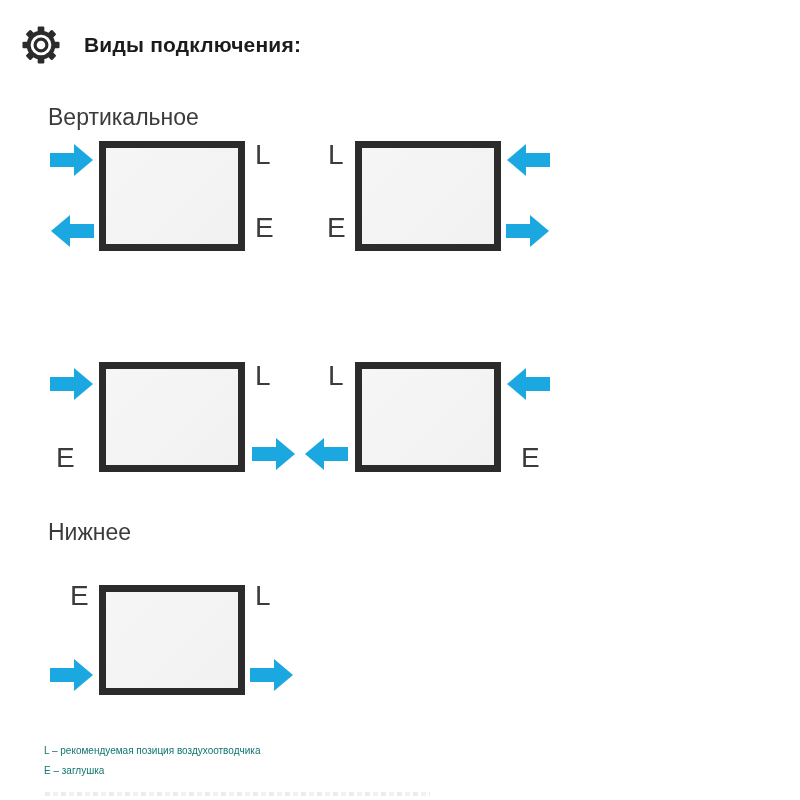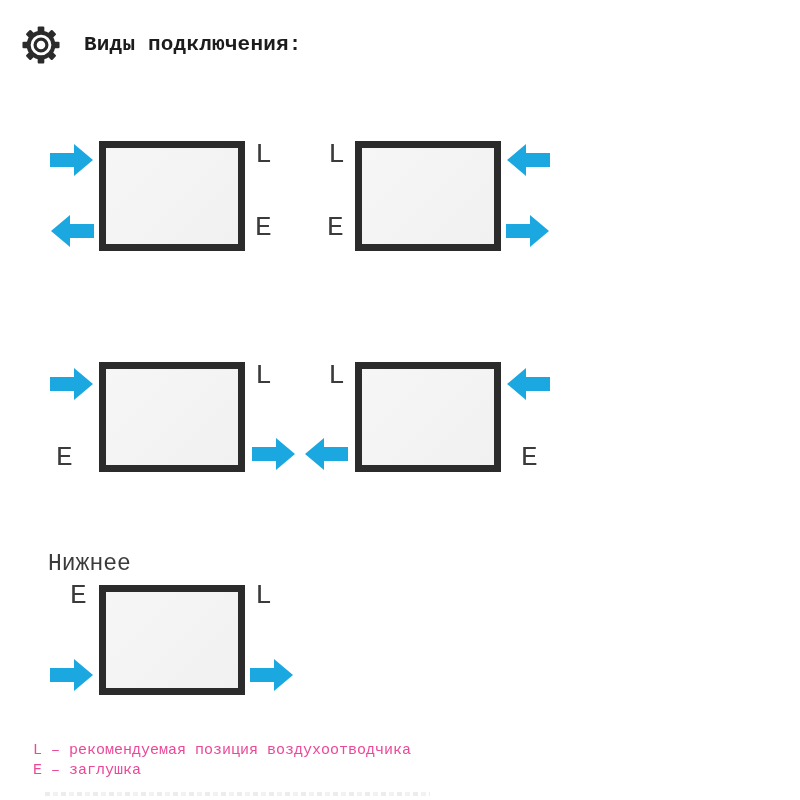--- a/index.html
+++ b/index.html
@@ -1,30 +1,30 @@
 <!DOCTYPE html>
 <html style="--arrow: #1ba8e0; --border: #2b2b2b; --fill: #f4f4f4; --text: #3b3b3b;"><head>
 <meta charset="utf-8">
 <style>
   html,body{margin:0;padding:0;background:#fff;}
   .page{
     position:relative;width:800px;height:796px;background:#ffffff;overflow:hidden;
-    font-family:Liberation Mono, monospace;color:var(--text,#3b3b3b);
+    font-family:Liberation Sans, sans-serif;color:var(--text,#3b3b3b);
   }
   
   .gear{position:absolute;left:22px;top:26px;width:38px;height:38px;}
   .title{
     position:absolute;left:84px;top:26px;height:38px;line-height:38px;
     font-size:21px;font-weight:700;color:#1c1c1c;letter-spacing:.2px;
   }
   
   .sec-label{position:absolute;font-size:23px;line-height:26px;color:var(--text,#3b3b3b);}
   .s1{left:48px;top:104px}
   .s2{left:48px;top:327px}
-  .s3{left:48px;top:551px}
+  .s3{left:48px;top:519px}
   
   .rect{
     position:absolute;width:146px;height:110px;box-sizing:border-box;
     border:7px solid var(--border,#2b2b2b);
     background:var(--fill,#f4f4f4);
     background-image:linear-gradient(135deg,#f6f6f6 0%,#f1f1f1 100%);
   }
   .r1{left:99px;top:141px}
   .r2{left:355px;top:141px}
   .r3{left:99px;top:362px}
@@ -50,21 +50,21 @@
   .p2{left:255px;top:213px}
   .p3{left:328px;top:140px}
   .p4{left:327px;top:213px}
   .p5{left:255px;top:361px}
   .p6{left:56px;top:443px}
   .p7{left:328px;top:361px}
   .p8{left:521px;top:443px}
   .p9{left:70px;top:581px}
   .p10{left:255px;top:581px}
   
-  .legend-line{position:absolute;left:33px;font-size:15px;line-height:18px;color:#ec4899;}
+  .legend-line{position:absolute;left:44px;font-size:10px;line-height:18px;color:#0f766e;}
   .lg1{top:742px}
   .lg2{top:762px}
   
   .cutoff{
     position:absolute;left:45px;top:792px;width:385px;height:8px;
     background:repeating-linear-gradient(90deg,
       #e6e6e6 0px,#e6e6e6 5px,#ffffff 5px,#ffffff 8px,
       #ededed 8px,#ededed 13px,#ffffff 13px,#ffffff 16px);
     opacity:.75;
   }
@@ -83,20 +83,21 @@
       <rect x="16.5" y="0.5" width="7" height="9" rx="1.2" transform="rotate(180 20 20)"></rect>
       <rect x="16.5" y="0.5" width="7" height="9" rx="1.2" transform="rotate(225 20 20)"></rect>
       <rect x="16.5" y="0.5" width="7" height="9" rx="1.2" transform="rotate(270 20 20)"></rect>
       <rect x="16.5" y="0.5" width="7" height="9" rx="1.2" transform="rotate(315 20 20)"></rect>
     </g>
     <circle cx="20" cy="20" r="13" fill="#ffffff" stroke="#2b2b2b" stroke-width="4.2"></circle>
     <circle cx="20" cy="20" r="6.2" fill="#ffffff" stroke="#2b2b2b" stroke-width="3.4"></circle>
   </svg>
   <div class="title">Виды подключения:</div>
 
+  <div class="sec-label s1">Вертикальное</div>
 
   <div class="rect r1"></div>
   <svg class="arrow a1" viewBox="0 0 44 34">
       <polygon points="0,10 24,10 24,1 43,17 24,33 24,24 0,24"></polygon>
     </svg>
   <svg class="arrow a2 flip" viewBox="0 0 44 34">
       <polygon points="0,10 24,10 24,1 43,17 24,33 24,24 0,24"></polygon>
     </svg>
   <div class="port p1">L</div>
   <div class="port p2">E</div>

